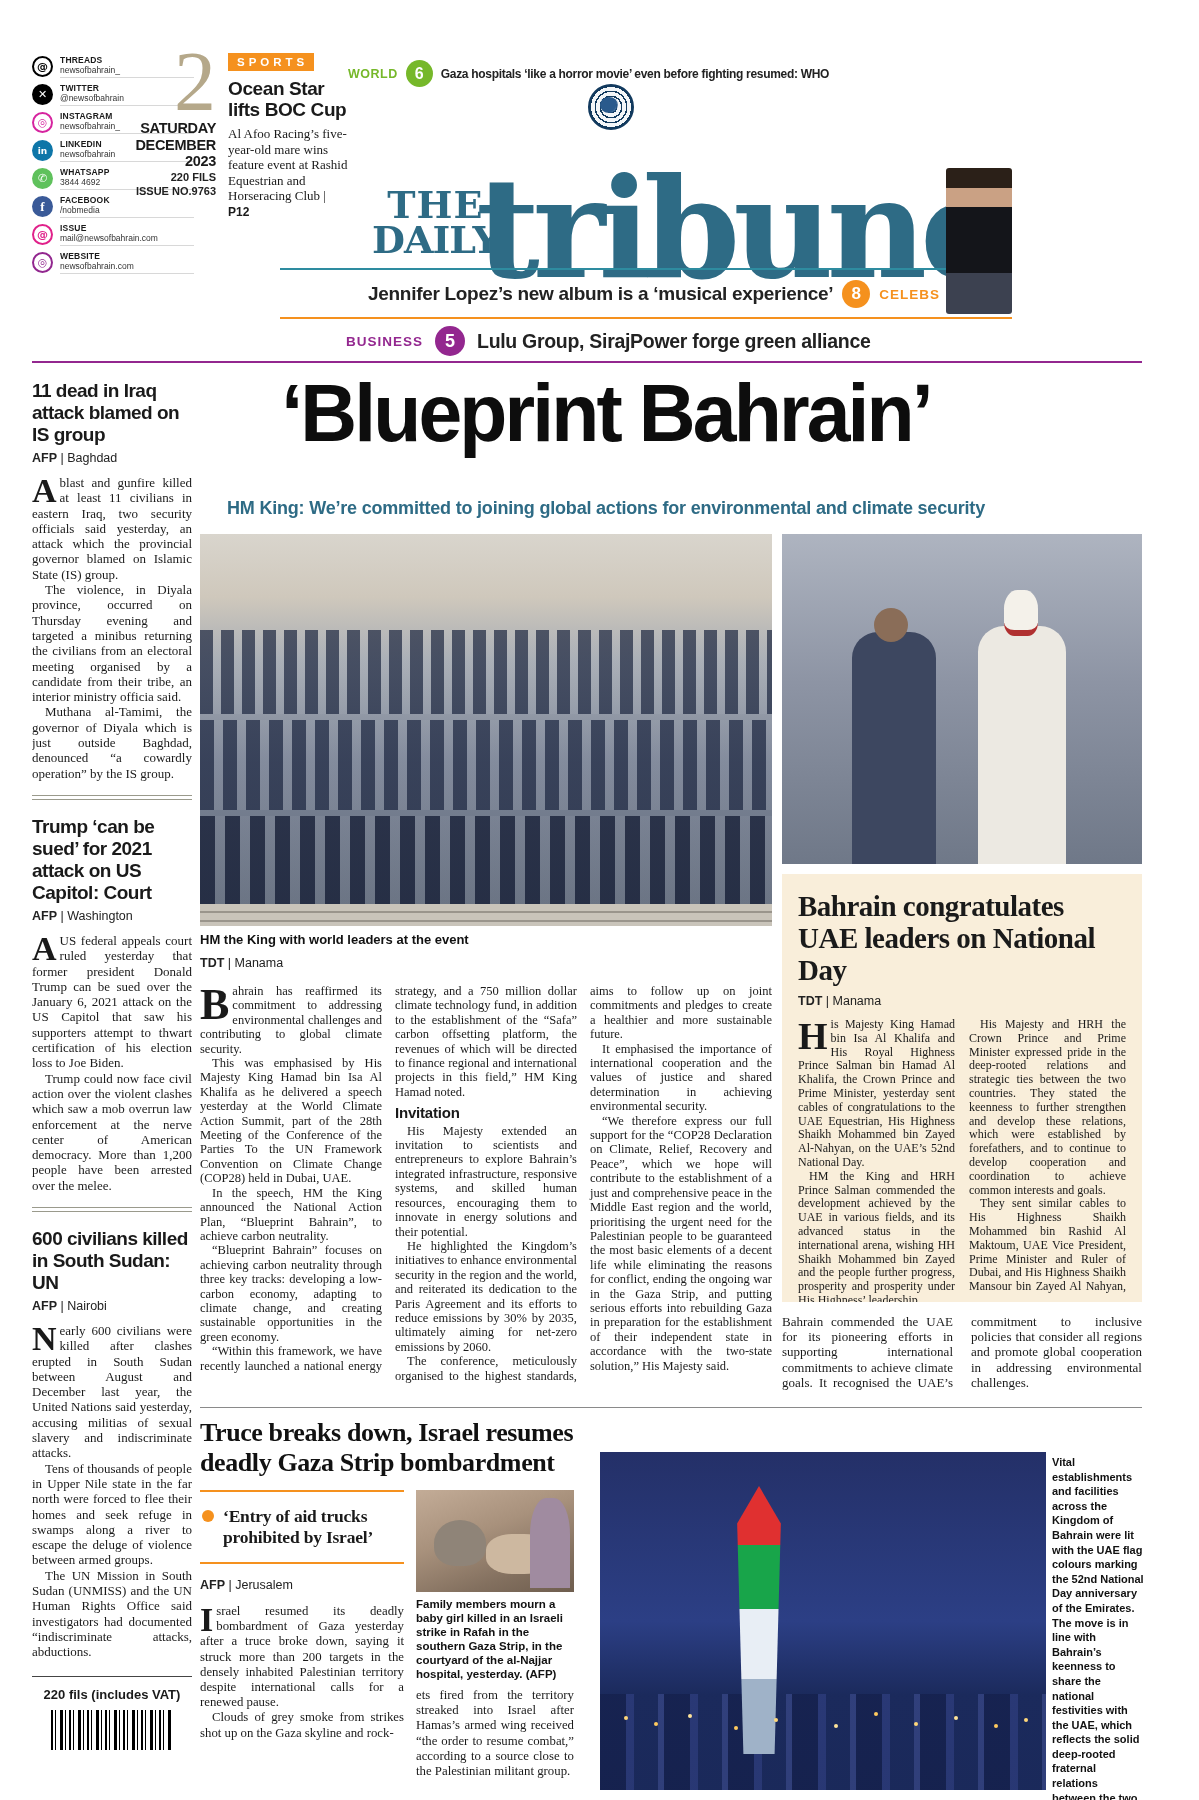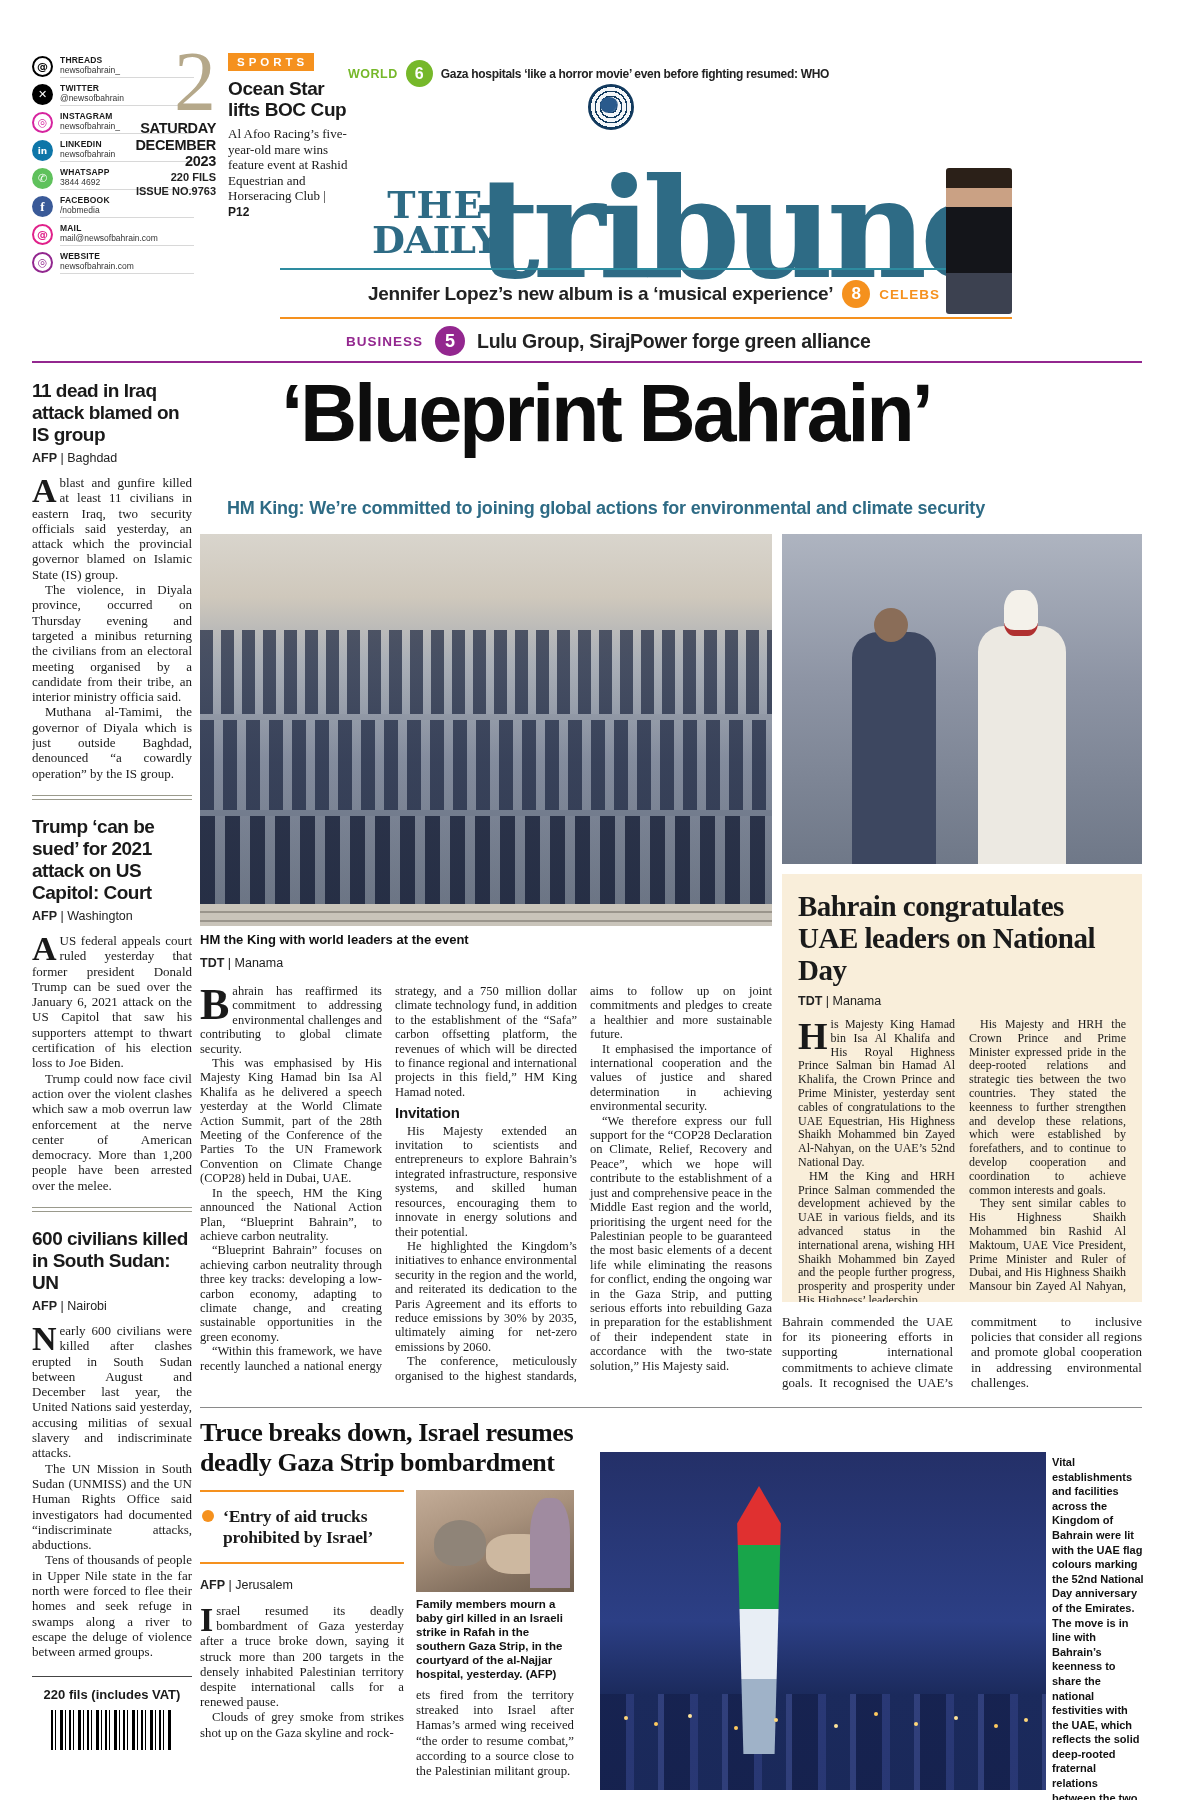--- a/index.html
+++ b/index.html
@@ -200,21 +200,21 @@
     <div class="soc-item">
       <span class="soc-ic ic-facebook">f</span>
       <span class="soc-txt">
           <div class="soc-name">FACEBOOK</div>
           <div class="soc-handle">/nobmedia</div>
         </span>
     </div>
     <div class="soc-item">
       <span class="soc-ic ic-mail">@</span>
       <span class="soc-txt">
-          <div class="soc-name">MAIL</div>
+          <div class="soc-name">ISSUE</div>
           <div class="soc-handle">mail@newsofbahrain.com</div>
         </span>
     </div>
     <div class="soc-item">
       <span class="soc-ic ic-website">◎</span>
       <span class="soc-txt">
           <div class="soc-name">WEBSITE</div>
           <div class="soc-handle">newsofbahrain.com</div>
         </span>
     </div>
@@ -282,21 +282,21 @@
         <p class="lead"><span class="dc">A</span><span> US federal appeals court ruled yesterday that former president Donald Trump can be sued over the January 6, 2021 attack on the US Capitol that saw his supporters attempt to thwart certification of his election loss to Joe Biden.</span></p>
         <span><p>Trump could now face civil action over the violent clashes which saw a mob overrun law enforcement at the nerve center of American democracy. More than 1,200 people have been arrested over the melee.</p></span>
       </div>
     </div>
     <div class="dbl"></div>
     <div>
       <h2 class="rail-head">600 civilians killed in South Sudan: UN</h2>
       <div class="byline"><b>AFP</b> <span>|</span> <span>Nairobi</span></div>
       <div class="body">
         <p class="lead"><span class="dc">N</span><span>early 600 civilians were killed after clashes erupted in South Sudan between August and December last year, the United Nations said yesterday, accusing militias of sexual slavery and indiscriminate attacks.</span></p>
-        <span><p>The UN Mission in South Sudan (UNMISS) and the UN Human Rights Office said investigators had documented “indiscriminate attacks, abductions.</p><p>Tens of thousands of people in Upper Nile state in the far north were forced to flee their homes and seek refuge in swamps along a river to escape the deluge of violence between armed groups.</p></span>
+        <span><p>Tens of thousands of people in Upper Nile state in the far north were forced to flee their homes and seek refuge in swamps along a river to escape the deluge of violence between armed groups.</p><p>The UN Mission in South Sudan (UNMISS) and the UN Human Rights Office said investigators had documented “indiscriminate attacks, abductions.</p></span>
       </div>
     </div>
     <div id="price-rule"></div>
     <div id="price-note">220 fils (includes VAT)</div>
     <div id="barcode"></div>
 
   </div>
 
   <div class="abs" id="main-headline">‘Blueprint Bahrain’</div>
   <div class="abs" id="main-subhead">HM King: We’re committed to joining global actions for environmental and climate security</div>

